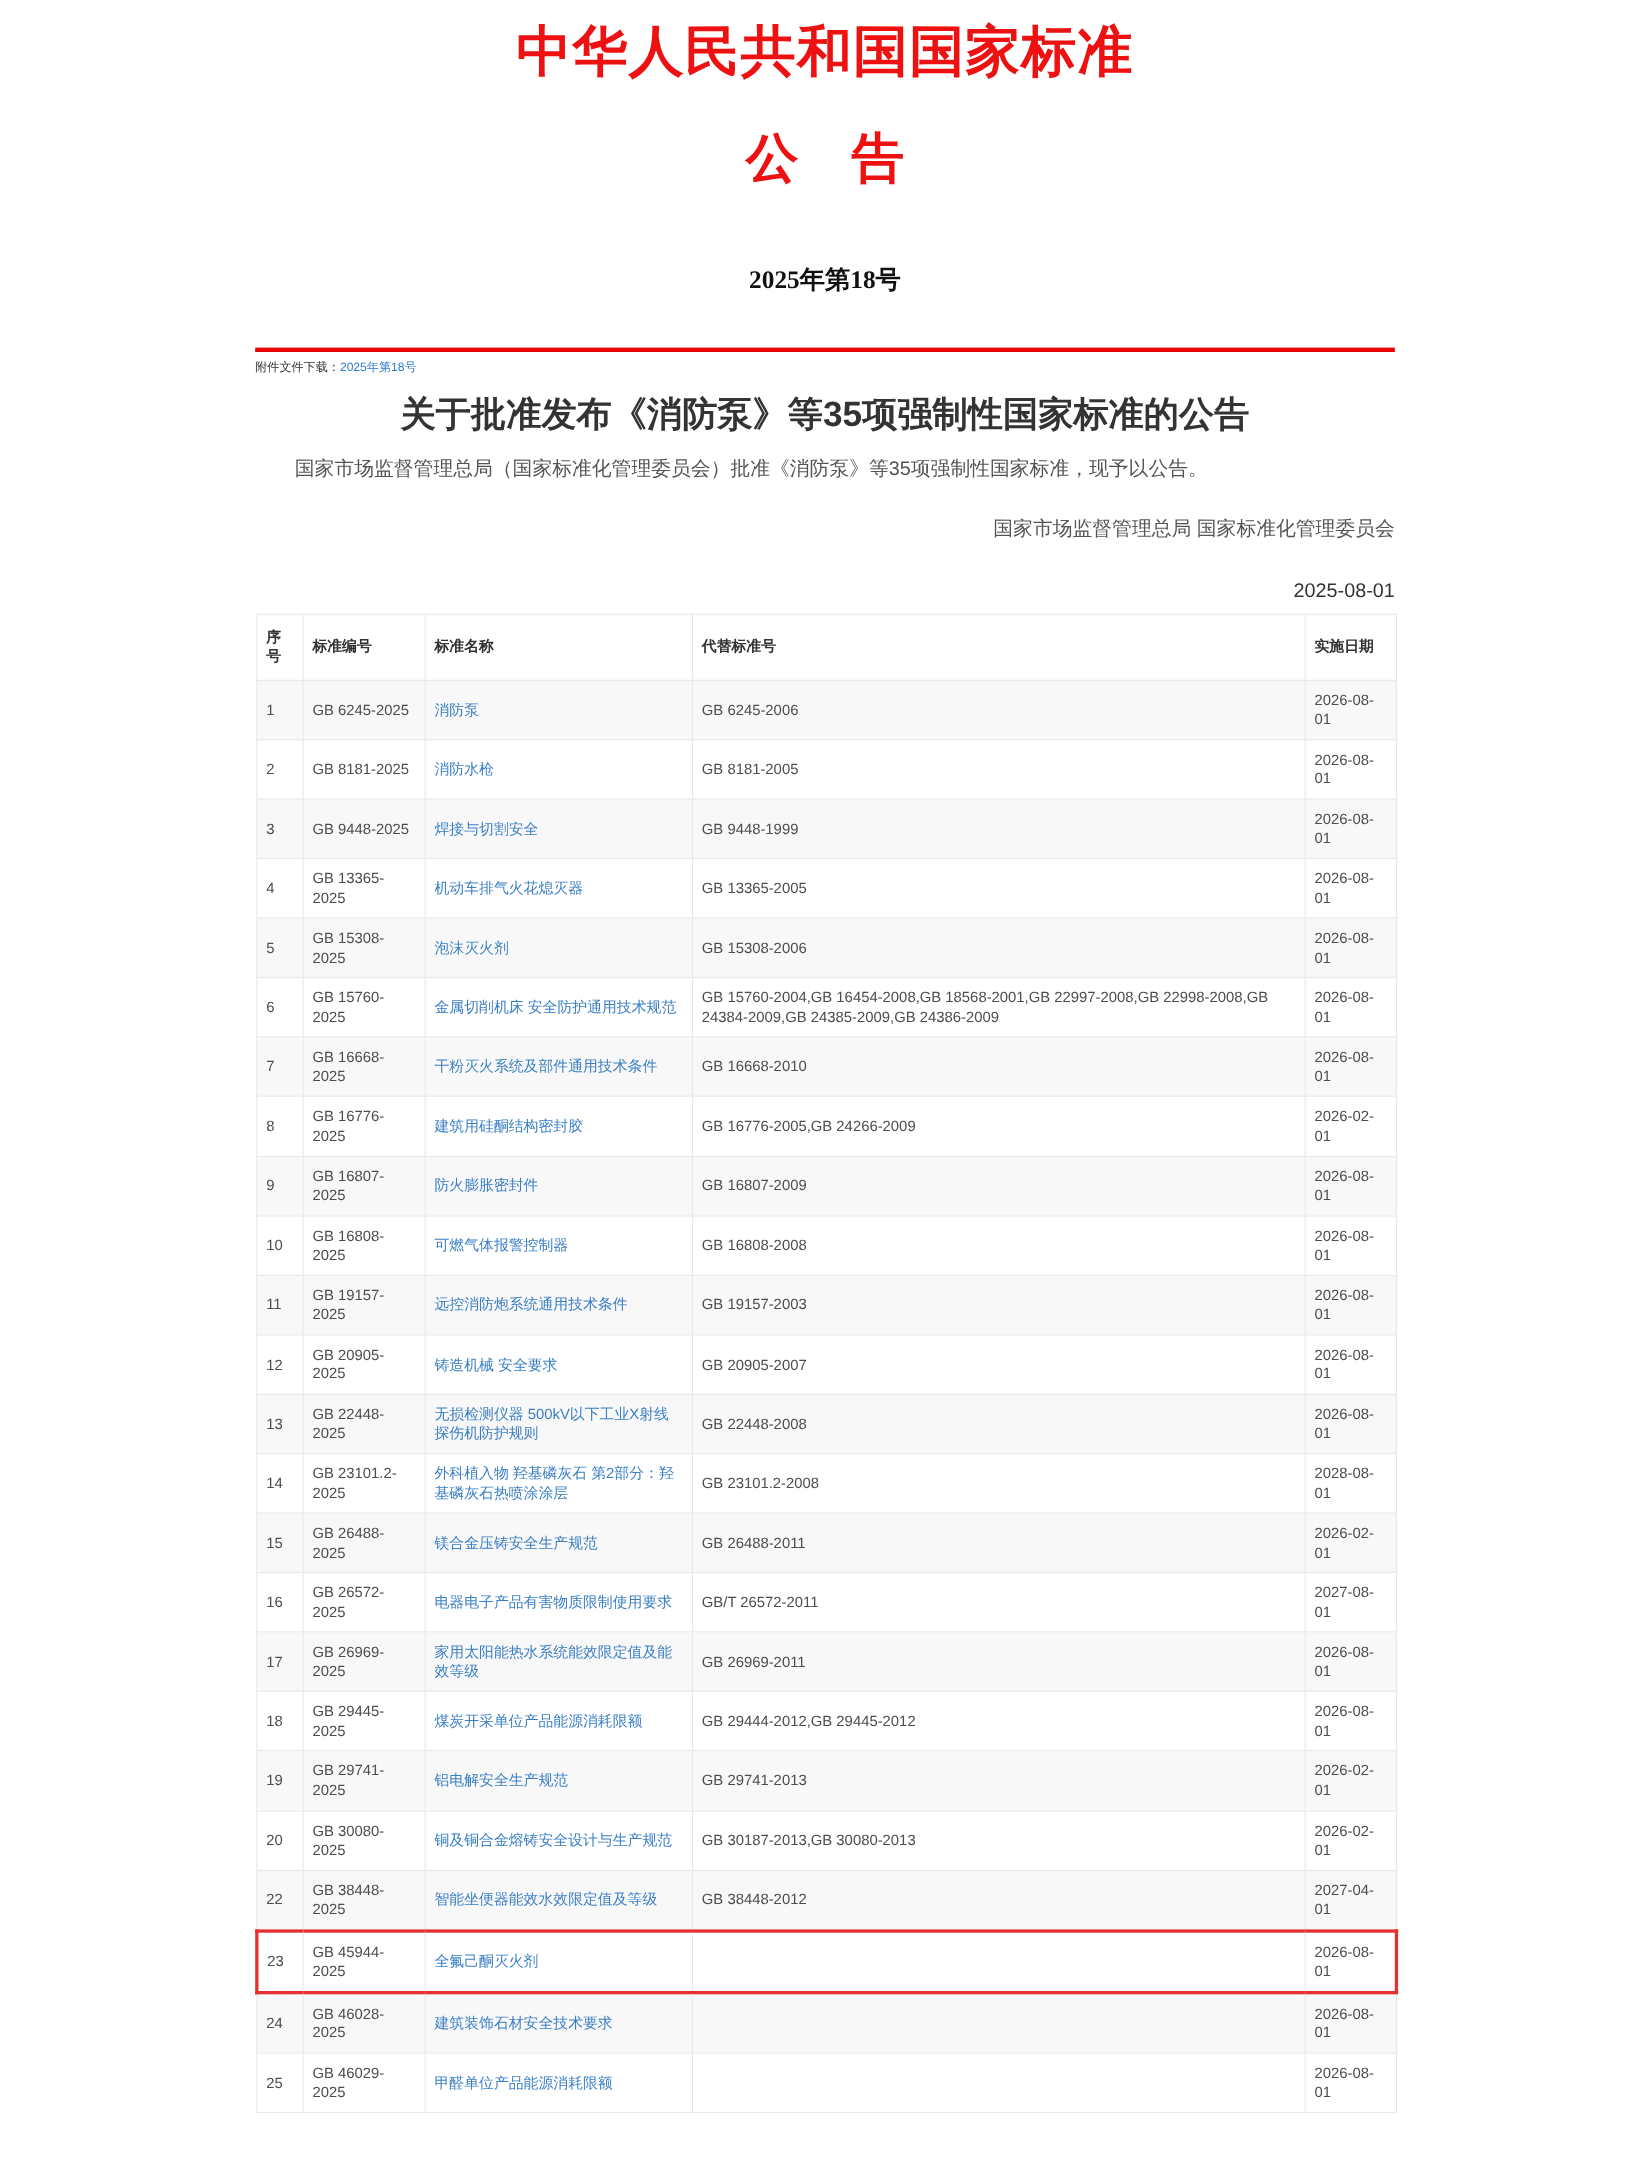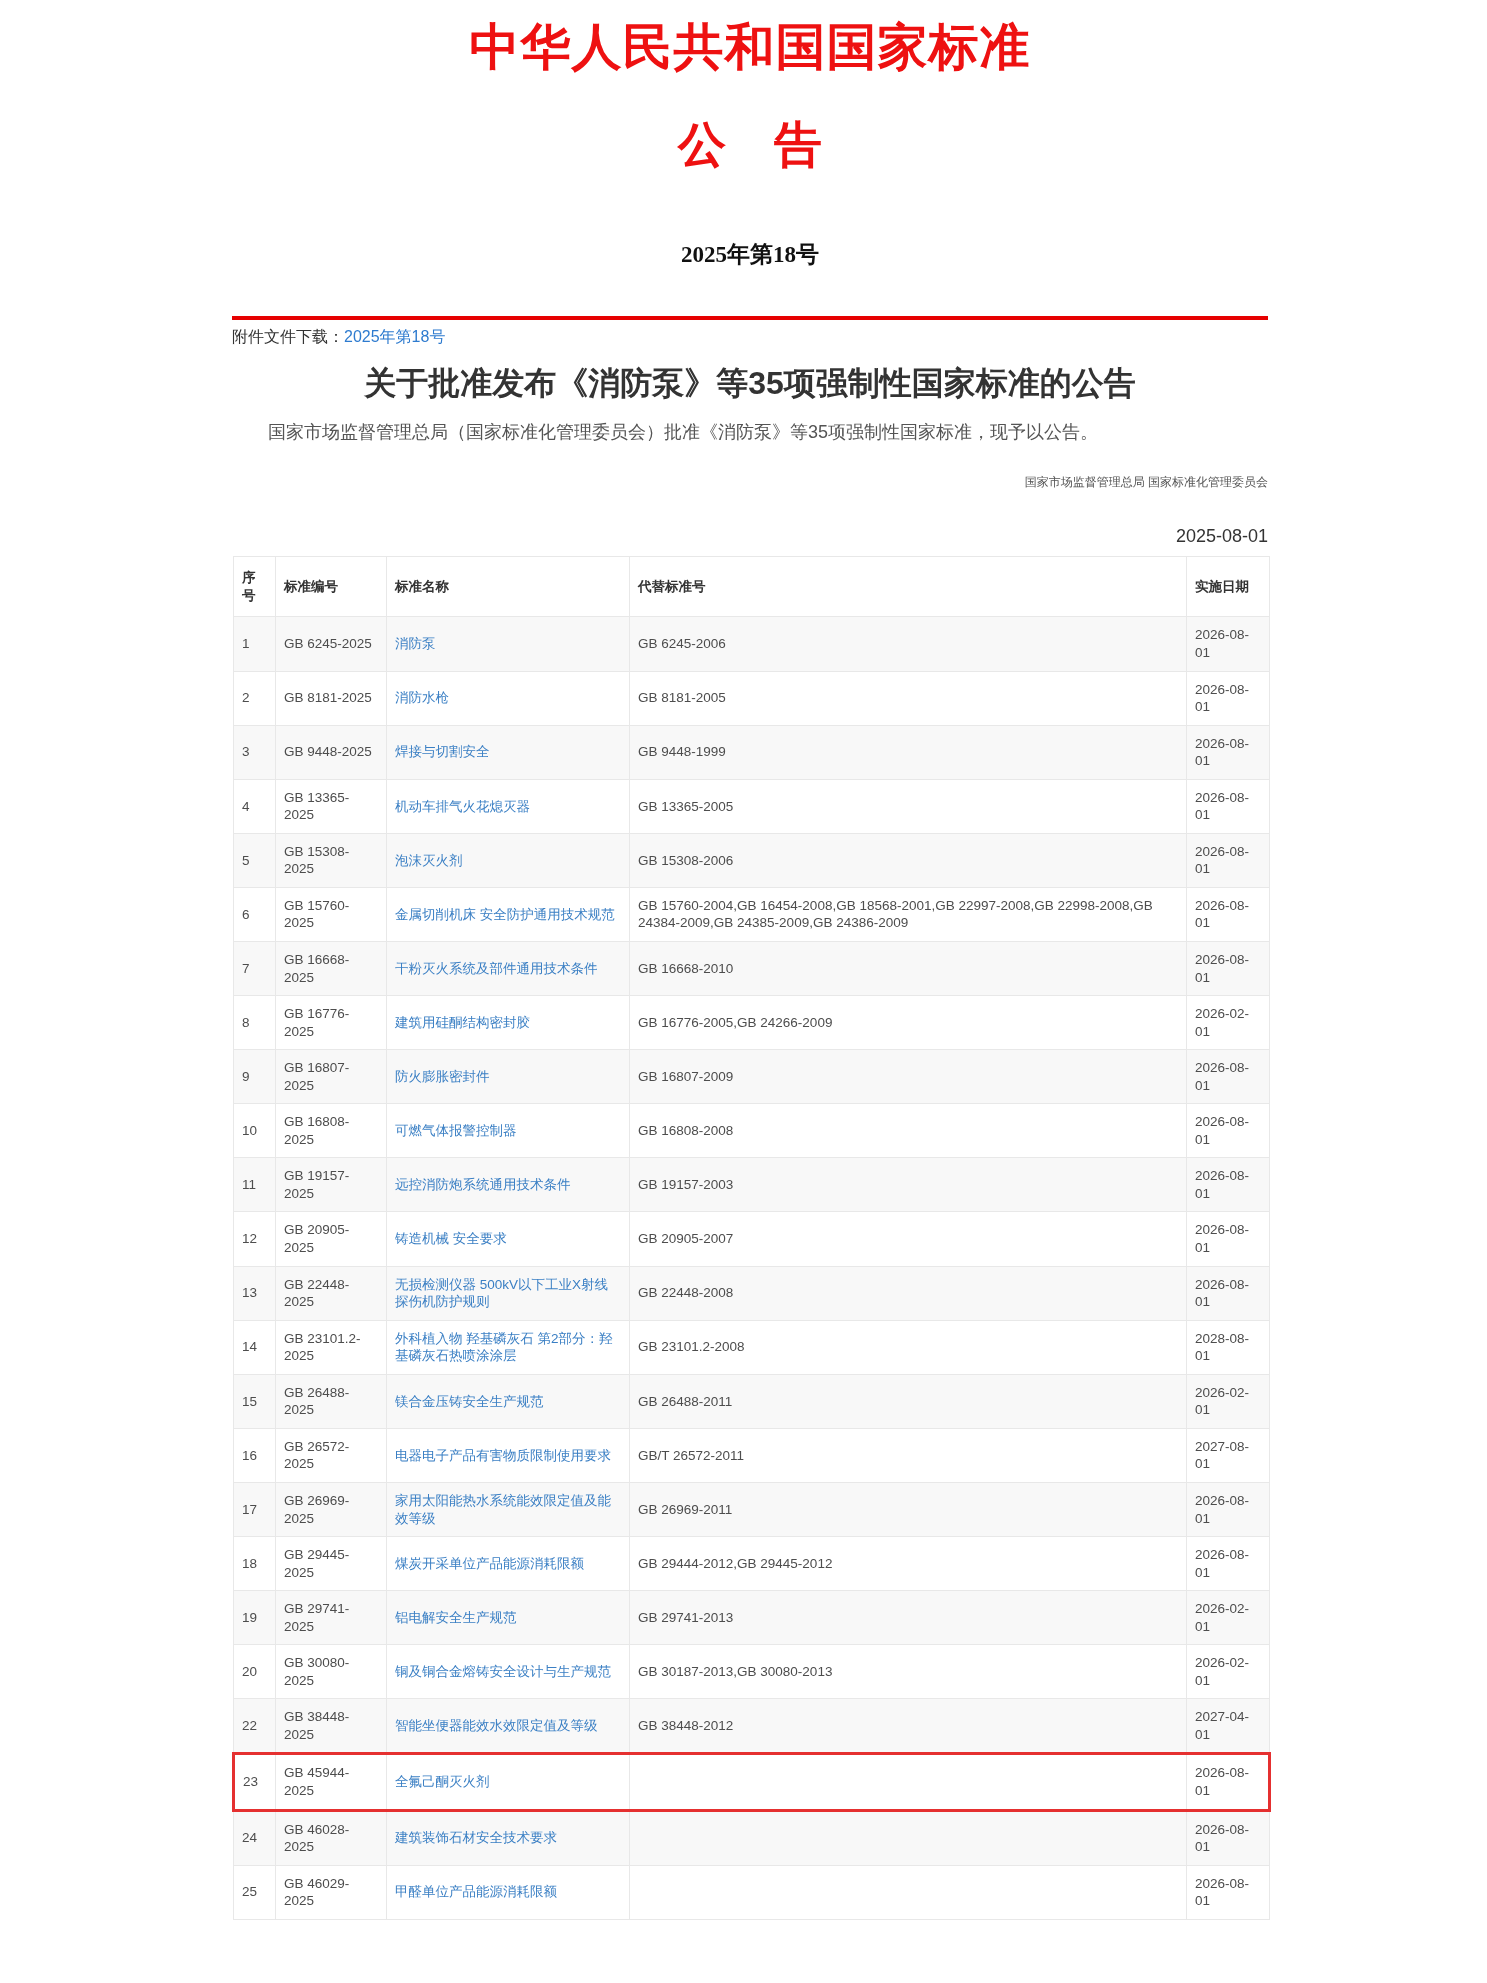--- a/index.html
+++ b/index.html
@@ -47,21 +47,21 @@
     line-height: 1.0;
   }
   
   .divider {
     height: 4px;
     background: #e60000;
     margin-top: 50px;
   }
   .attachment {
     margin-top: 7px;
-    font-size: 16px;
+    font-size: 11px;
     color: #333333;
     line-height: 1.3;
   }
   .attachment a {
     color: #2e7bcf;
     text-decoration: none;
   }
   
   .ann-heading {
     margin-top: 16px;
@@ -74,21 +74,21 @@
   .ann-body {
     margin-top: 18px;
     font-size: 18px;
     color: #545454;
     text-indent: 2em;
     line-height: 1.4;
   }
   .ann-signature {
     margin-top: 30px;
     text-align: right;
-    font-size: 12px;
+    font-size: 18px;
     color: #545454;
     line-height: 1.3;
   }
   .ann-date {
     margin-top: 34px;
     text-align: right;
     font-size: 18px;
     color: #333333;
     line-height: 1.3;
   }

